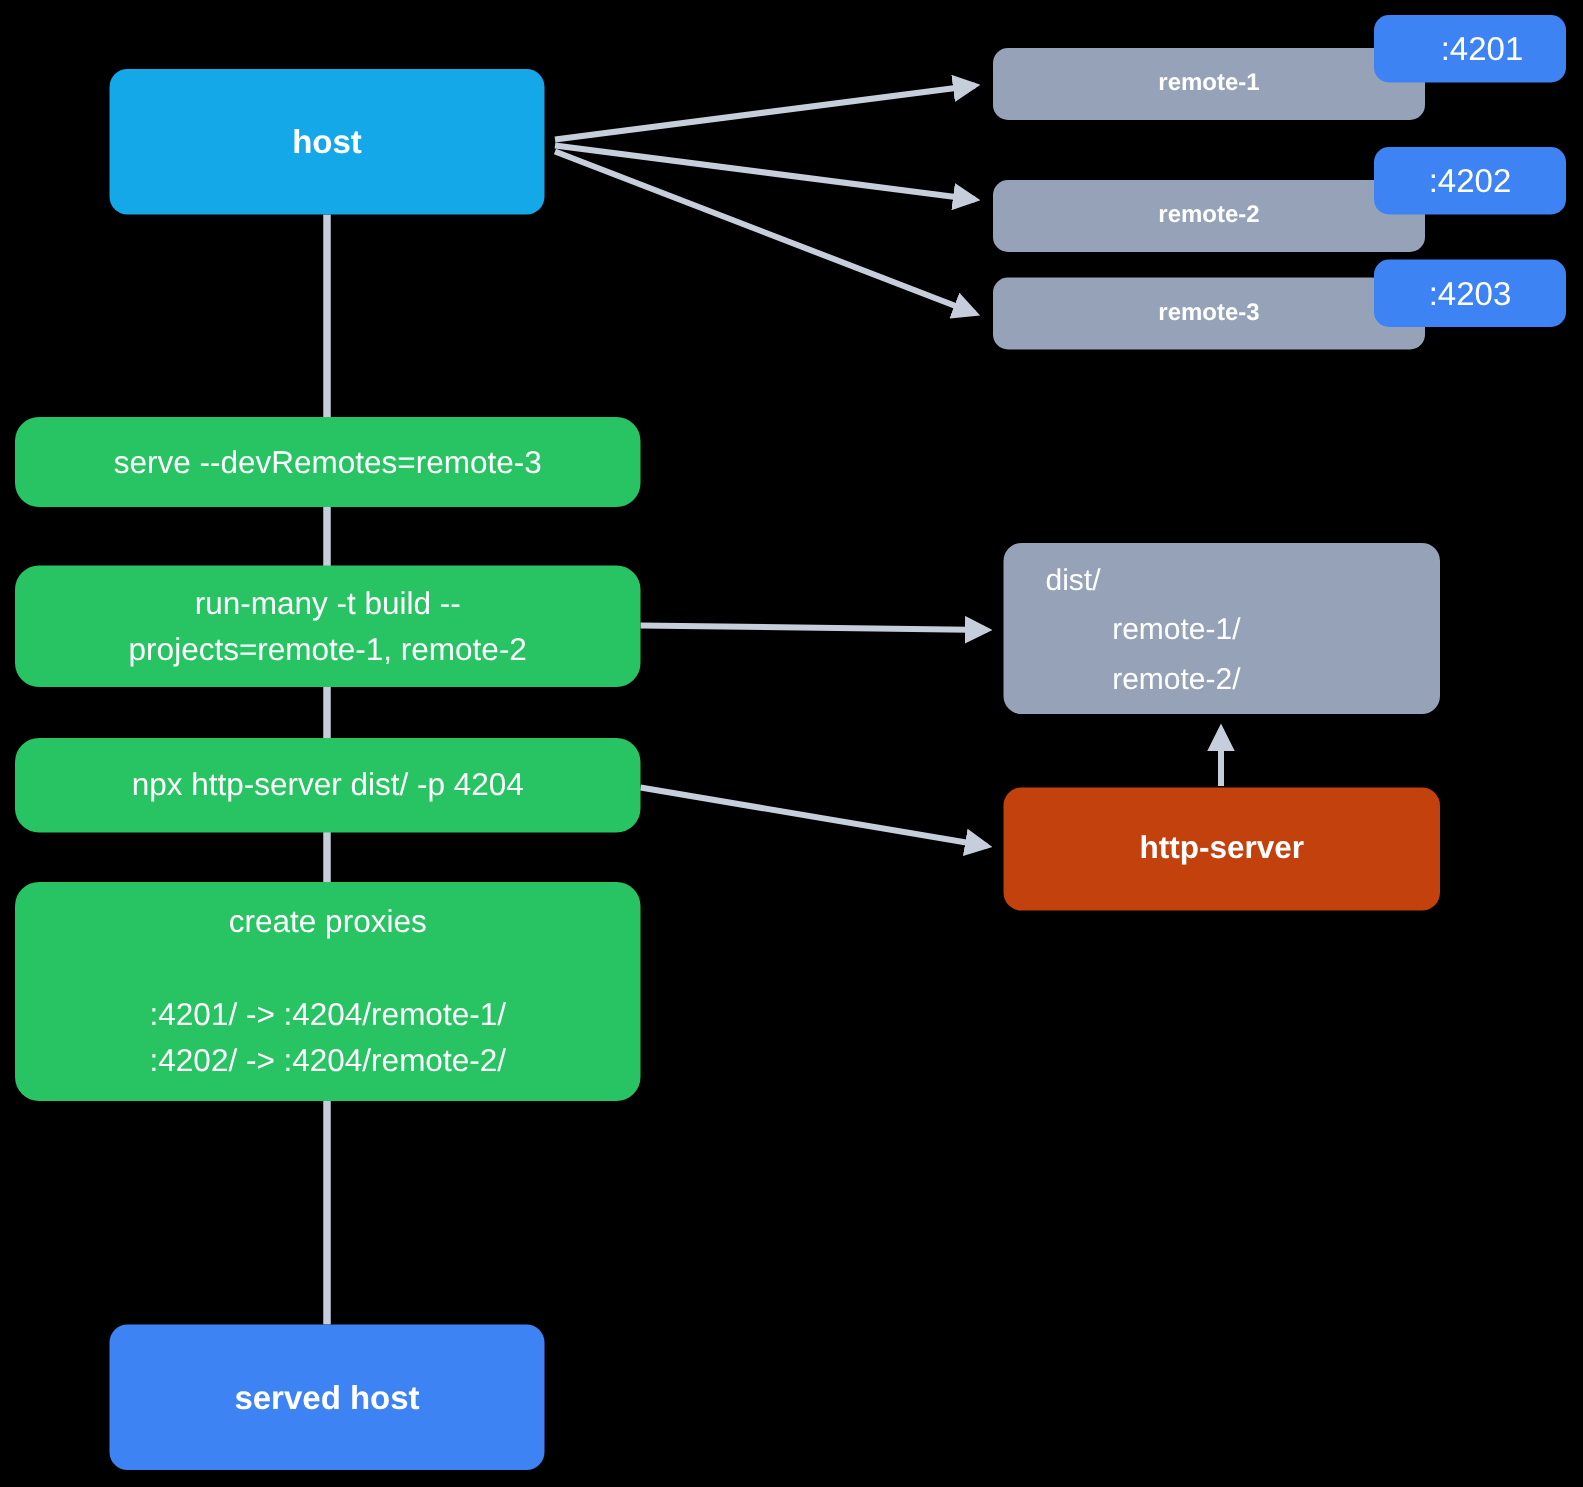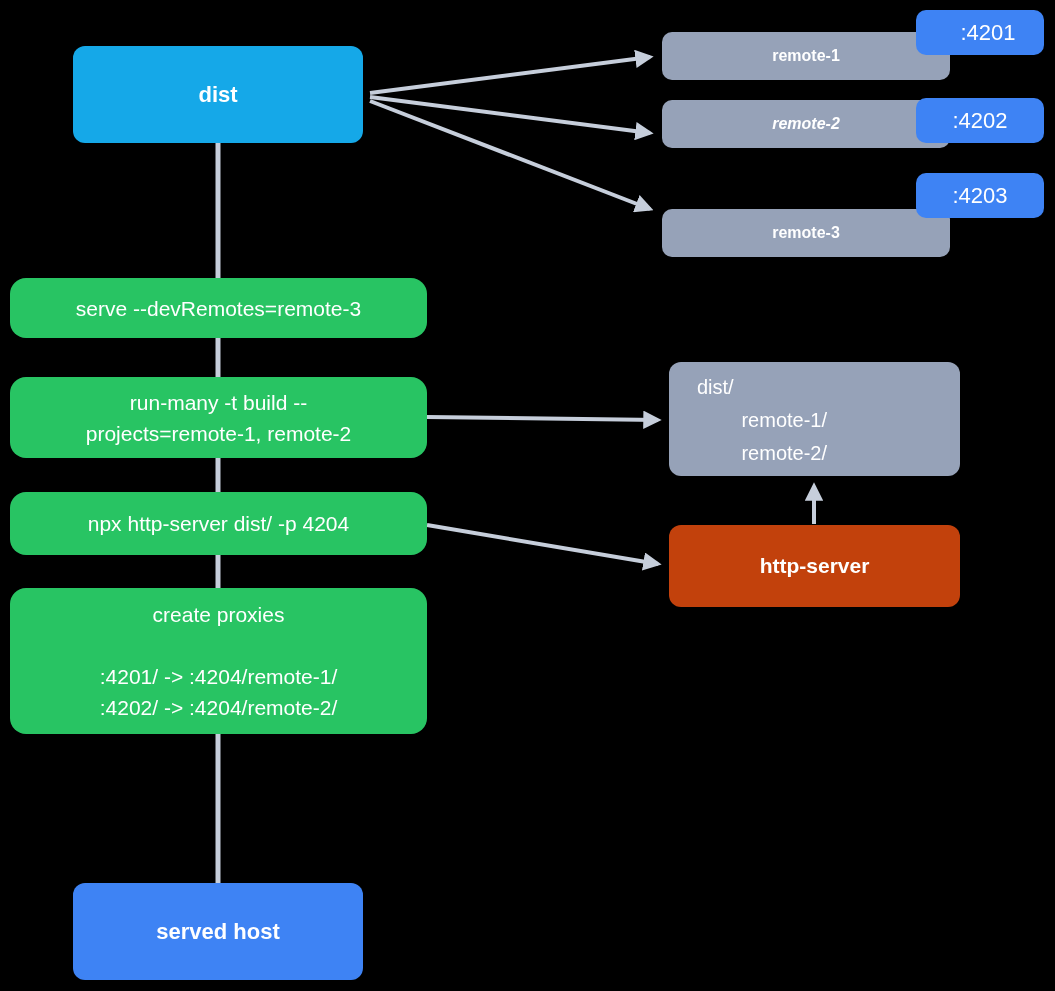--- a/index.html
+++ b/index.html
@@ -23,22 +23,22 @@
   
   .step{left:10px;width:417px;background:#28C463;font-size:21px;line-height:31px;border-radius:16px;white-space:pre-line;}
   .step1{top:278px;height:60px;}
   .step2{top:377px;height:81px;text-align:center;}
   .step3{top:492px;height:63px;}
   .step4{top:588px;height:146px;}
   .step5{top:767px;height:68px;}
   
   .remote{left:662px;width:288px;height:48px;background:#96A2B8;font-weight:bold;font-size:16px;border-radius:10px;}
   .remote1{top:32px;}
-  .remote2{top:100px;font-style:italic;}
-  .remote3{top:185px;margin-top:24px;}
+  .remote2{top:120px;}
+  .remote3{top:185px;}
   
   .badge{left:916px;width:128px;height:45px;background:#3E83F4;font-size:22px;border-radius:10px;z-index:3;}
   .badge1{top:10px;padding-left:16px;}
   .badge2{top:98px;}
   .badge3{top:173px;}
   
   .distbox{
     left:669px;top:362px;width:291px;height:114px;background:#96A2B8;
     justify-content:flex-start;align-items:flex-start;
     text-align:left;white-space:pre;
@@ -63,21 +63,21 @@
     <line x1="218" y1="143" x2="218" y2="883" stroke="#C6CEDB" stroke-width="5"></line>
     <line x1="370" y1="93" x2="650" y2="57" stroke="#C6CEDB" stroke-width="4" marker-end="url(#arrow)"></line>
     <line x1="370" y1="97" x2="650" y2="133" stroke="#C6CEDB" stroke-width="4" marker-end="url(#arrow)"></line>
     <line x1="370" y1="101" x2="650" y2="209" stroke="#C6CEDB" stroke-width="4" marker-end="url(#arrow)"></line>
     <line x1="427" y1="417" x2="658" y2="420" stroke="#C6CEDB" stroke-width="4" marker-end="url(#arrow)"></line>
     <line x1="427" y1="525" x2="658" y2="564" stroke="#C6CEDB" stroke-width="4" marker-end="url(#arrow)"></line>
     <line x1="814" y1="524" x2="814" y2="486" stroke="#C6CEDB" stroke-width="4" marker-end="url(#arrow)"></line>
   </svg>
 
   <div class="node host">
-    <span>dist</span>
+    <span>host</span>
   </div>
 
   <div class="node remote remote1">
     <span>remote-1</span>
   </div>
   <div class="node badge badge1">
     <span>:4201</span>
   </div>
 
   <div class="node remote remote2">

